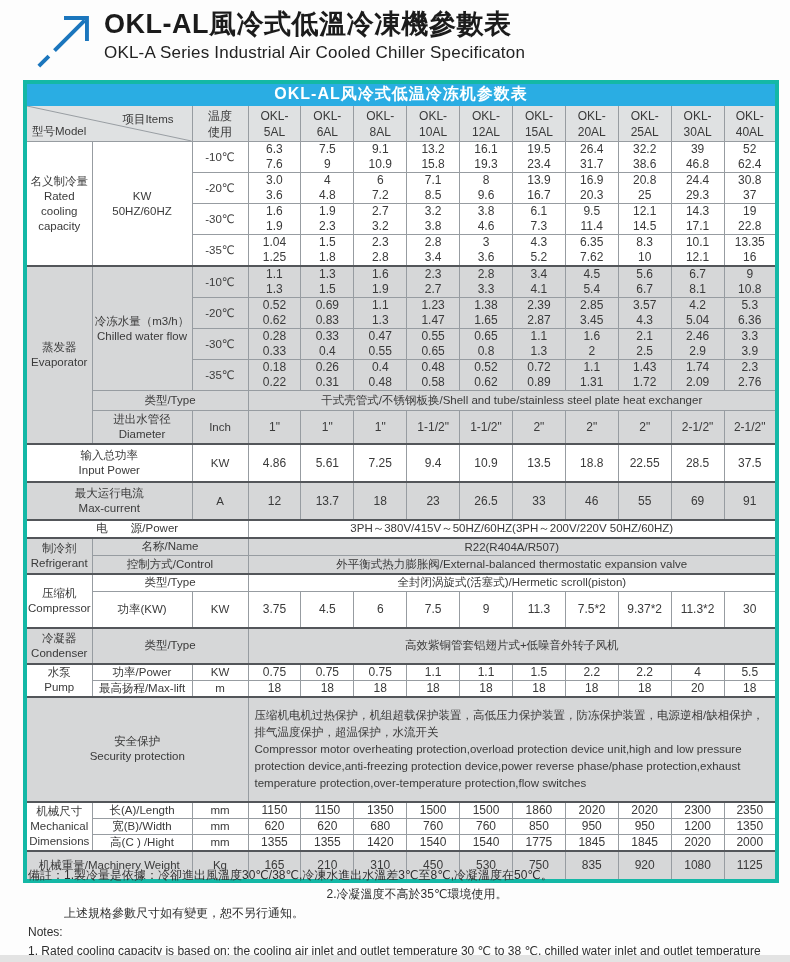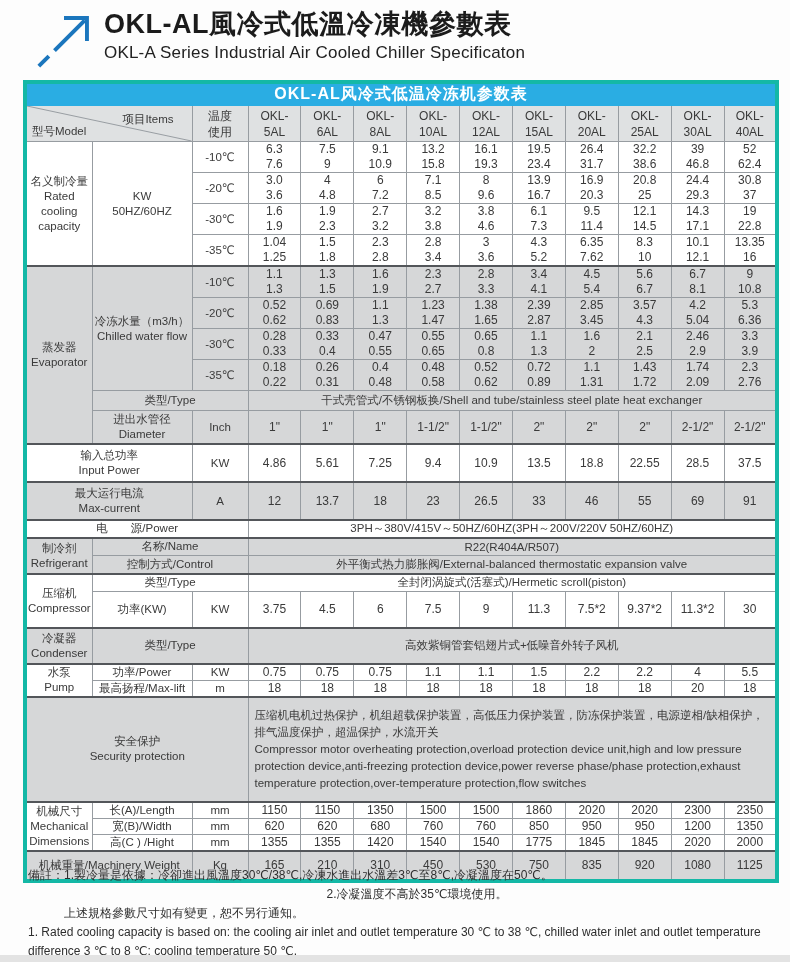--- a/index.html
+++ b/index.html
@@ -708,17 +708,18 @@
   <td class="num shade">1080</td>
   <td class="num shade">1125</td>
 </tr>
 </tbody>
 </table>
 
 <div class="notes">
   <div>備註：1.製冷量是依據：冷卻進出風溫度30℃/38℃,冷凍水進出水溫差3℃至8℃,冷凝溫度在50℃。</div>
   <div class="ind1">2.冷凝溫度不高於35℃環境使用。</div>
   <div class="ind2">上述規格參數尺寸如有變更，恕不另行通知。</div>
+  <div>Notes:</div>
   <div>1. Rated cooling capacity is based on: the cooling air inlet and outlet temperature 30 ℃ to 38 ℃, chilled water inlet and outlet temperature</div>
   <div>difference 3 ℃ to 8 ℃; cooling temperature 50 ℃.</div>
 </div>
 
 <div class="bottom-strip"></div>
 
 </body></html>

